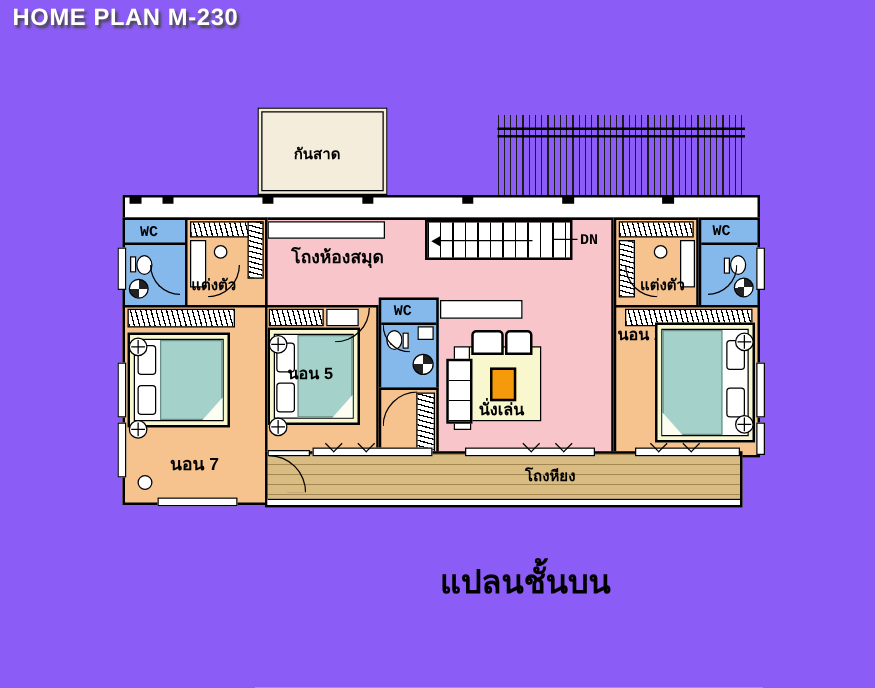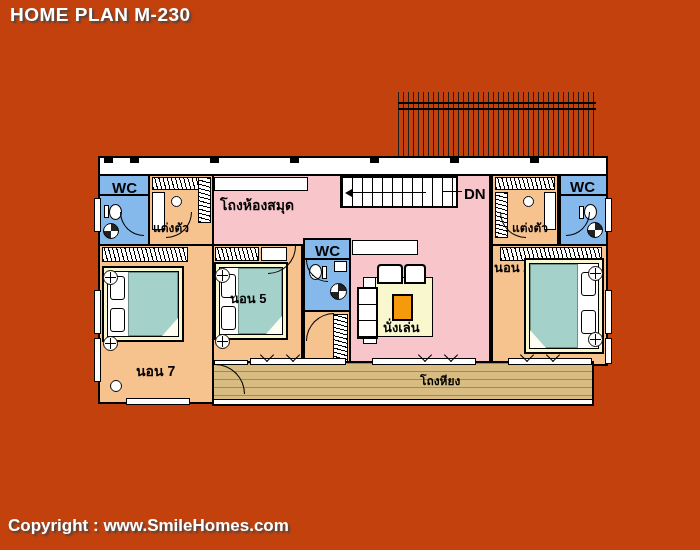--- a/index.html
+++ b/index.html
@@ -1,22 +1,22 @@
 <!DOCTYPE html>
 <html><head>
 <meta charset="utf-8">
 <style>
   html,body{margin:0;padding:0;}
-  #scene{position:relative;width:700px;height:550px;background:#c2410c;overflow:hidden;
+  #scene{position:relative;width:700px;height:550px;background:#8b5cf6;overflow:hidden;
          font-family:"Liberation Sans",sans-serif;}
   .abs{position:absolute;box-sizing:border-box;}
   .room{position:absolute;box-sizing:border-box;border:2px solid #000;}
   .lbl{position:absolute;font-weight:bold;font-size:12px;color:#000;white-space:nowrap;line-height:1;}
   .lbl-lg{font-size:14px;}
-  .lbl-sm{font-size:15px;}
+  .lbl-sm{font-size:12px;font-family:Liberation Mono, monospace;}
   .title{position:absolute;color:#fff;font-weight:bold;font-size:19px;letter-spacing:.5px;
          text-shadow:2px 2px 2px #474747;}
   .hatch{position:absolute;box-sizing:border-box;border:1px solid #000;
          background:repeating-linear-gradient(75deg,#000 0 1px,#fff 1px 4px);}
   .hatchv{position:absolute;box-sizing:border-box;border:1px solid #000;
          background:repeating-linear-gradient(15deg,#000 0 1px,#fff 1px 4px);}
   .win{position:absolute;box-sizing:border-box;background:#fff;border:1px solid #000;}
   .closet{position:absolute;box-sizing:border-box;background:#fff;border:1px solid #000;}
   .stool{position:absolute;box-sizing:border-box;background:#fff;border:1px solid #000;border-radius:50%;}
   .fan{position:absolute;width:15px;height:15px;border:1px solid #000;border-radius:50%;box-sizing:border-box;
@@ -48,22 +48,26 @@
         transform:rotate(-45deg);}
   .stairs{position:absolute;box-sizing:border-box;border:2px solid #000;
           background:repeating-linear-gradient(90deg,#000 0 1px,#fff 1px 10px);}
 </style>
 </head>
 <body>
 
 <div id="scene">
 
   <div class="title" style="left:10px;top:4px;">HOME PLAN M-230</div>
-  <div class="title" style="left:8px;top:516px;font-size:17px;letter-spacing:0;">Copyright : www.SmileHomes.com</div>
-
+  <div class="lbl" style="left:352px;top:452px;font-size:26px;">แปลนชั้นบน</div>
+
+  <div class="abs" style="left:206px;top:86px;width:104px;height:70px;background:#f5eddb;border:1px solid #000;">
+    <div class="abs" style="inset:2px;border:1px solid #000;"></div>
+    <div class="lbl" style="left:28px;top:30px;">กันสาด</div>
+  </div>
 
   <div class="abs" style="left:398px;top:92px;width:198px;height:64px;background:repeating-linear-gradient(90deg,#1c1c1c 0 1px,transparent 1px 5px);">
     <div class="abs" style="left:0;right:0;top:10px;height:8px;border-top:2px solid #000;border-bottom:2px solid #000;"></div>
   </div>
 
   <div class="room" style="left:98px;top:156px;width:510px;height:20px;background:#fff;">
     <div class="abs" style="left:0;right:0;top:-1px;height:6px;background:repeating-linear-gradient(90deg,#000 0 9px,transparent 9px 80px);background-position:30px 0;"></div>
   </div>
 
   <div class="room" style="left:212px;top:174px;width:279px;height:192px;background:#f8c6ca;"></div>
@@ -158,21 +162,21 @@
 
   <div class="stairs" style="left:340px;top:176px;width:118px;height:32px;">
     <div class="abs" style="left:8px;top:14px;width:76px;height:1px;background:#000;"></div>
     <div class="abs" style="left:3px;top:11px;width:0;height:0;border-top:4px solid transparent;border-bottom:4px solid transparent;border-right:7px solid #000;"></div>
   </div>
   <div class="abs" style="left:442px;top:191px;width:20px;height:1px;background:#000;"></div>
   <div class="lbl lbl-sm" style="left:464px;top:186px;">DN</div>
 
   <div class="closet" style="left:214px;top:177px;width:94px;height:14px;"></div>
   <div class="closet" style="left:352px;top:240px;width:66px;height:15px;"></div>
-  <div class="lbl lbl-lg" style="left:220px;top:198px;">โถงห้องสมุด</div>
+  <div class="lbl lbl-lg" style="left:233px;top:198px;">โถงห้องสมุด</div>
 
   <div class="abs" style="left:368px;top:277px;width:65px;height:60px;background:#f8f7cd;border:1px solid #000;"></div>
   <div class="chair" style="left:377px;top:264px;width:26px;height:20px;"></div>
   <div class="chair" style="left:404px;top:264px;width:22px;height:20px;"></div>
   <div class="closet" style="left:363px;top:277px;width:13px;height:13px;"></div>
   <div class="closet" style="left:363px;top:330px;width:14px;height:14px;"></div>
   <div class="sofa" style="left:357px;top:287px;width:21px;height:52px;"></div>
   <div class="abs" style="left:392px;top:294px;width:21px;height:27px;background:#f49a0b;border:2px solid #000;"></div>
   <div class="lbl" style="left:383px;top:321px;font-size:13px;">นั่งเล่น</div>
 

